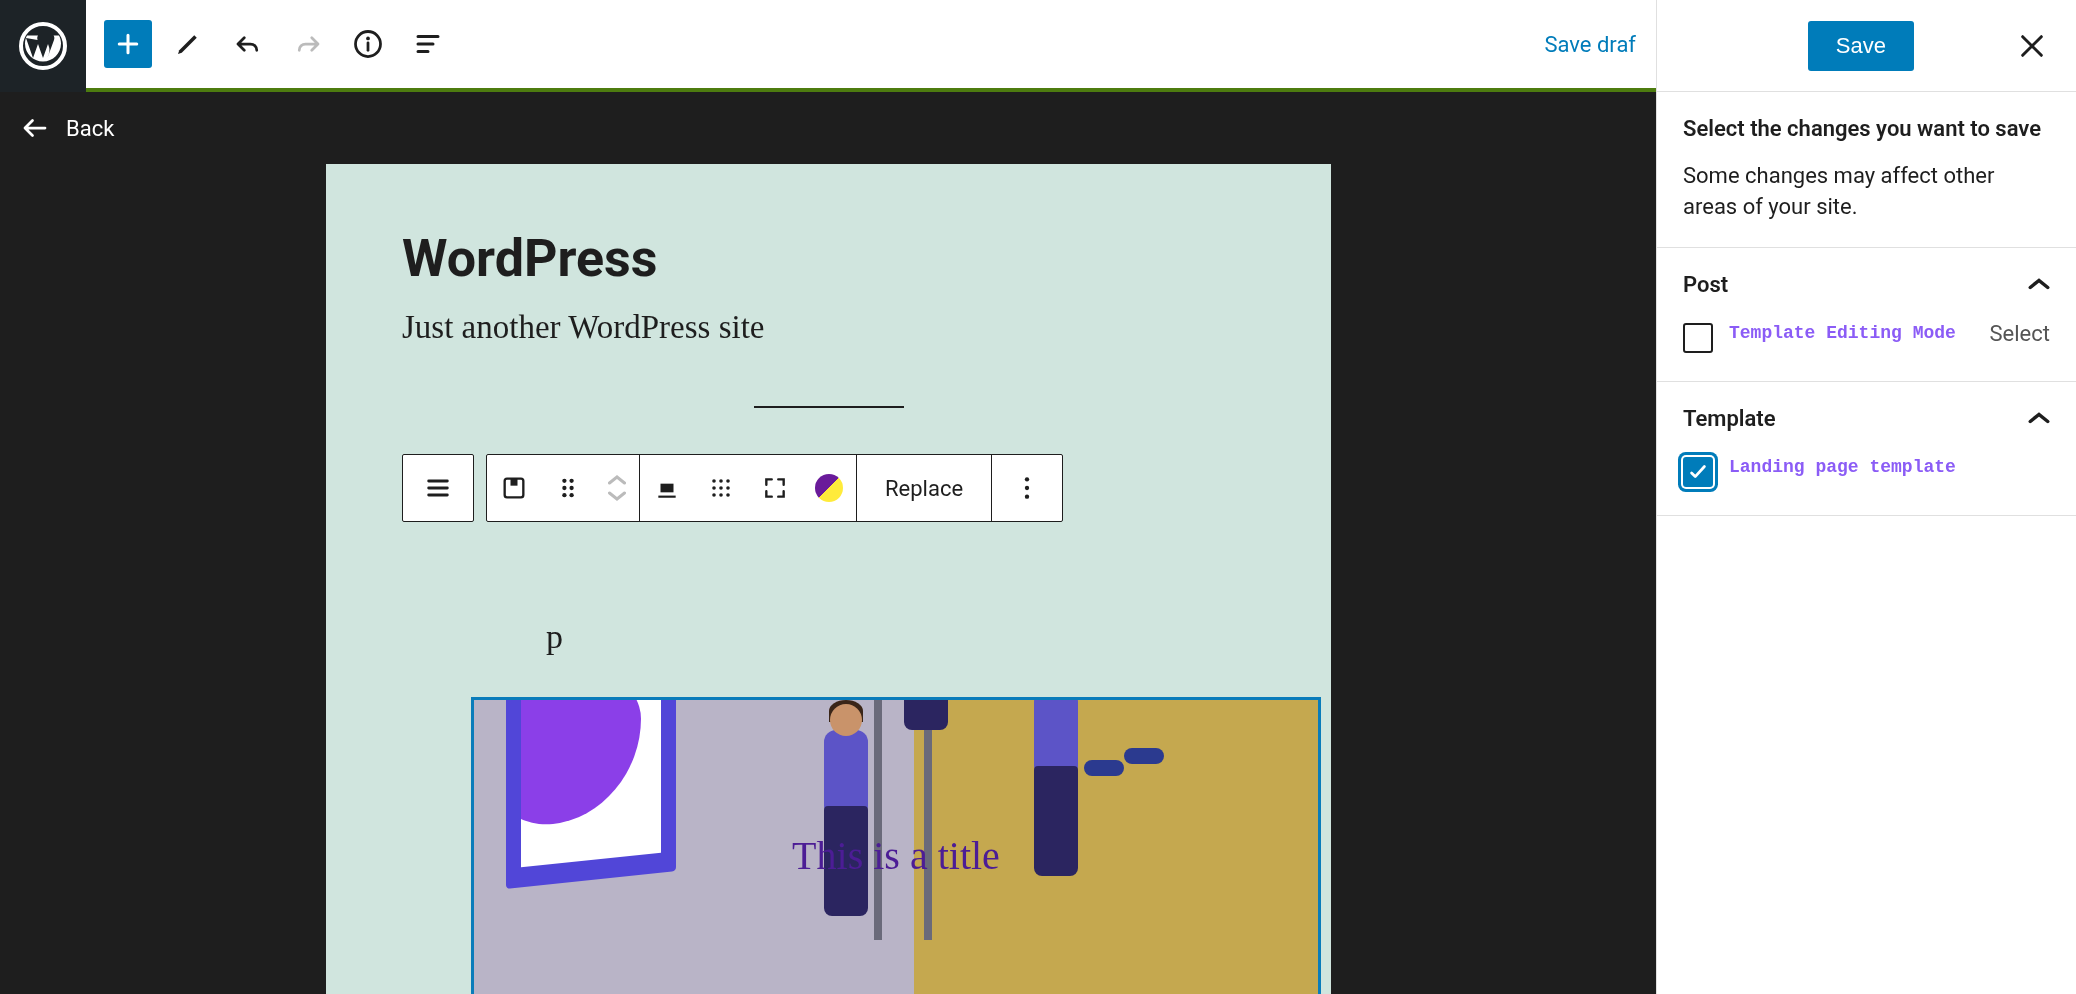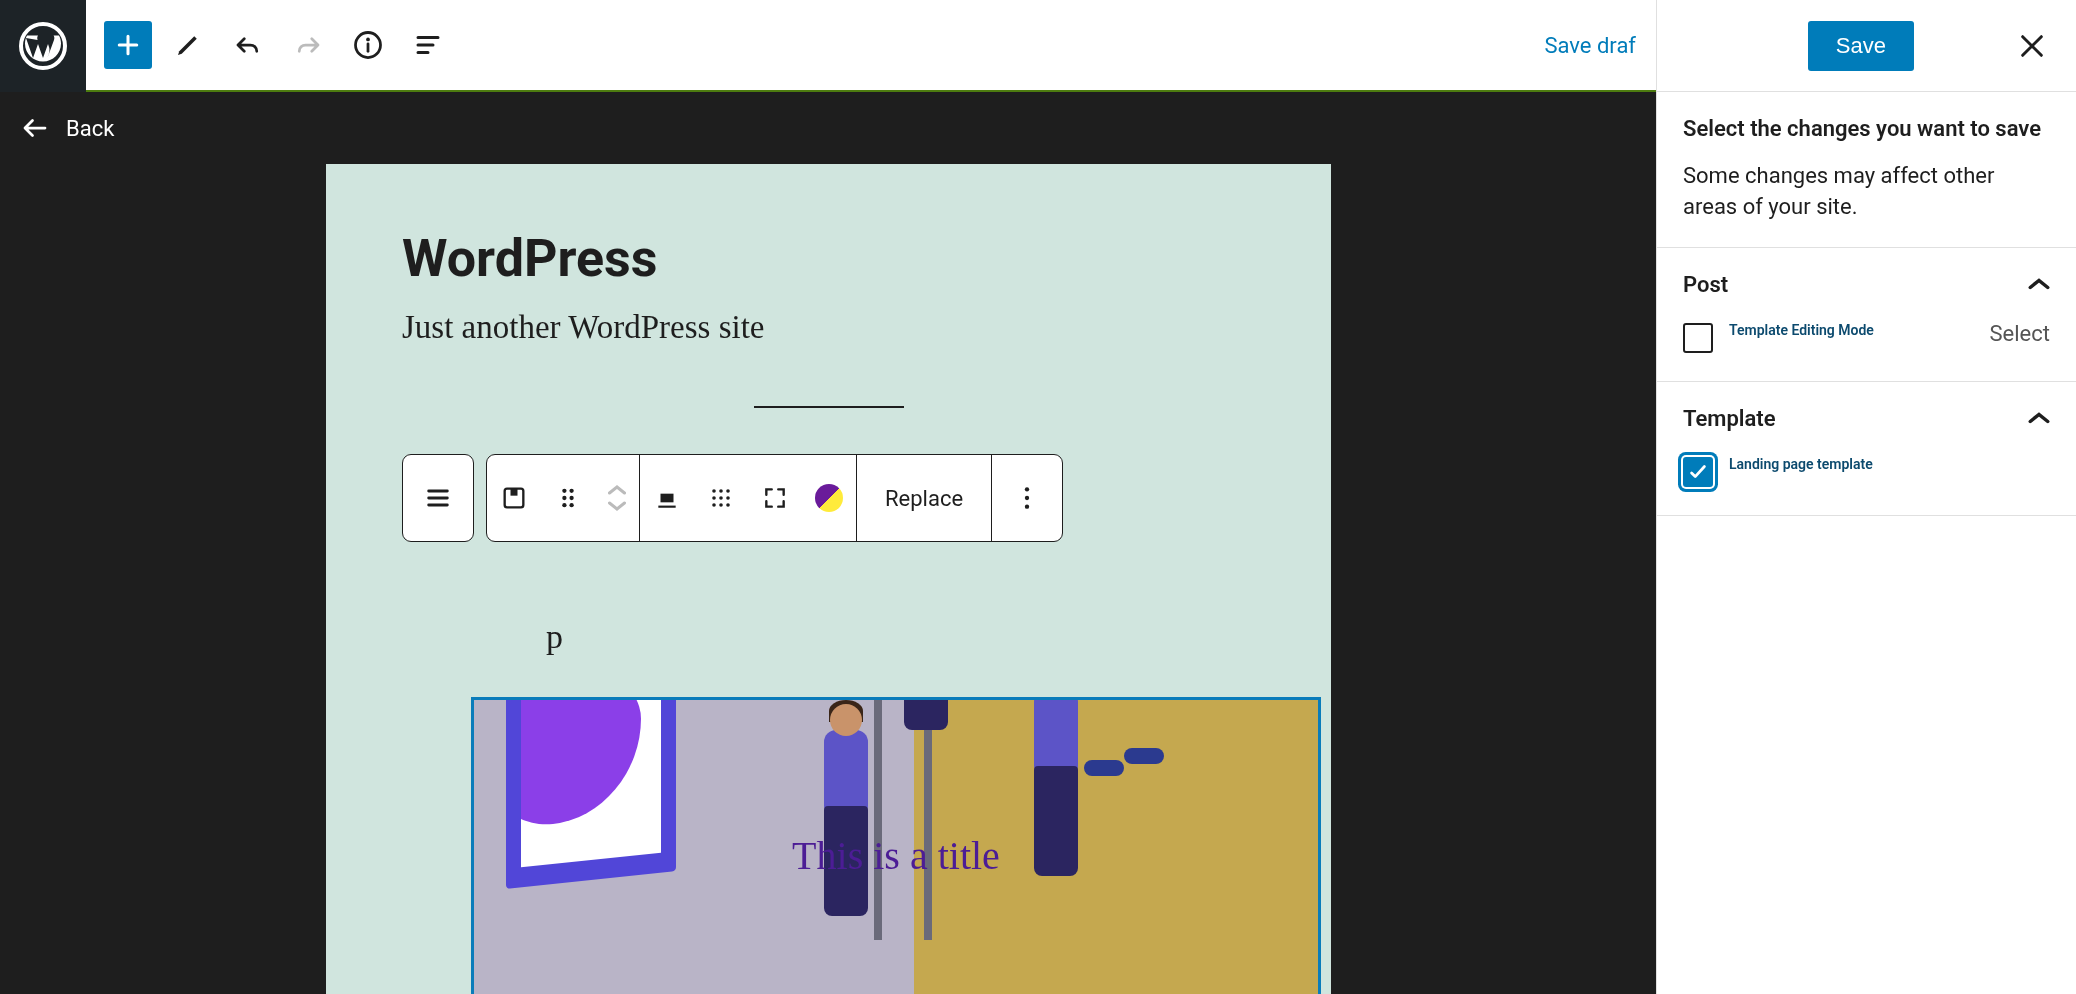--- a/index.html
+++ b/index.html
@@ -5,21 +5,21 @@
   * { box-sizing: border-box; margin: 0; padding: 0; }
   body { font-family: -apple-system, BlinkMacSystemFont, "Segoe UI", Roboto, sans-serif; background: #1e1e1e; overflow: hidden; }
   
   .app { width: 2076px; height: 994px; display: flex; position: relative; }
   
   
   .admin-bar { width: 86px; height: 92px; background: #1d2327; display: flex; align-items: center; justify-content: center; position: absolute; top: 0; left: 0; z-index: 30; }
   .wp-logo { width: 48px; height: 48px; }
   
   
-  .top-toolbar { position: absolute; top: 0; left: 0; right: 0; height: 92px; background: #fff; display: flex; align-items: center; padding-left: 104px; z-index: 20; border-bottom: 2px solid #4d7c0f; border-radius: 27px; }
+  .top-toolbar { position: absolute; top: 0; left: 0; right: 0; height: 92px; background: #fff; display: flex; align-items: center; padding-left: 104px; z-index: 20; border-bottom: 4px solid #4d7c0f; border-radius: 27px; }
   .toolbar-left { display: flex; align-items: center; gap: 12px; }
   .add-button { width: 48px; height: 48px; background: #007cba; display: flex; align-items: center; justify-content: center; border-radius: 3px; cursor: pointer; }
   .icon-btn { width: 48px; height: 48px; display: flex; align-items: center; justify-content: center; cursor: pointer; }
   .icon-btn svg { width: 30px; height: 30px; }
   .icon-btn.disabled svg { stroke: #bbb; fill: #bbb; }
   .toolbar-right { margin-left: auto; margin-right: 440px; display: flex; align-items: center; gap: 20px; }
   .save-draft-link { color: #007cba; font-size: 22px; font-weight: 400; cursor: pointer; }
   
   
   .back-bar { position: absolute; top: 92px; left: 0; right: 419px; height: 72px; background: #1e1e1e; display: flex; align-items: center; padding-left: 20px; z-index: 10; }
@@ -31,21 +31,21 @@
   .canvas { width: 1005px; background: #d0e5de; margin-top: 0; position: relative; overflow: hidden; }
   .canvas-inner { padding: 64px 76px 0 76px; }
   .site-title { font-size: 52px; font-weight: 700; color: #1e1e1e; margin-bottom: 20px; }
   .site-tagline { font-size: 33px; font-weight: 400; color: #1e1e1e; font-family: Georgia, serif; }
   .divider { width: 150px; height: 2px; background: #1e1e1e; margin: 60px auto 46px auto; }
   
   .p-frag { position: absolute; left: 220px; top: 454px; font-family: Georgia, serif; font-size: 34px; color: #1e1e1e; z-index: 2; }
   
   
   .block-toolbars { display: flex; gap: 12px; position: relative; margin-left: 0; }
-  .btgroup { display: flex; background: #fff; border: 1px solid #1e1e1e; border-radius: 9px; height: 88px; align-items: stretch; z-index: 5; }
+  .btgroup { display: flex; background: #fff; border: 1px solid #1e1e1e; border-radius: 2px; height: 68px; align-items: stretch; z-index: 5; }
   .bt-cell { width: 54px; display: flex; align-items: center; justify-content: center; cursor: pointer; }
   .bt-cell-wide { min-width: 108px; padding: 0 28px; display: flex; align-items: center; justify-content: center; font-size: 22px; color: #1e1e1e; cursor: pointer; }
   .bt-sep-dark { width: 1px; background: #1e1e1e; }
   .stacked { display: flex; flex-direction: column; gap: 4px; }
   
   .duotone { width: 28px; height: 28px; border-radius: 50%; background: linear-gradient(135deg, #6a1b9a 0 50%, #ffeb3b 50% 100%); }
   
   
   .cover-block { position: absolute; left: 145px; top: 533px; width: 850px; height: 540px; background: #c5a84f; border: 3px solid #0a7cba; overflow: hidden; }
   .cover-overlay-text { position: absolute; left: 50%; top: 132px; transform: translateX(-50%); font-family: Georgia, serif; font-size: 40px; color: #4c1d95; z-index: 8; white-space: nowrap; }
@@ -60,21 +60,21 @@
   .save-title { font-size: 22px; font-weight: 600; color: #1e1e1e; margin-bottom: 20px; }
   .save-desc { font-size: 22px; color: #1e1e1e; line-height: 1.4; }
   
   .section { border-top: 1px solid #e0e0e0; }
   .section-header { display: flex; align-items: center; justify-content: space-between; padding: 24px 26px; cursor: pointer; text-align: right; }
   .section-title { font-size: 22px; font-weight: 600; color: #1e1e1e; }
   .section-content { padding: 0 26px 28px 26px; display: flex; align-items: flex-start; justify-content: space-between; gap: 12px; }
   .check-row { display: flex; align-items: flex-start; gap: 16px; flex: 1; }
   .checkbox { width: 30px; height: 30px; border: 2px solid #1e1e1e; border-radius: 3px; flex-shrink: 0; display: flex; align-items: center; justify-content: center; cursor: pointer; margin-top: 2px; }
   .checkbox.checked-highlight { border: 3px solid #007cba; background: #007cba; box-shadow: 0 0 0 2px #fff, 0 0 0 5px #007cba; }
-  .check-label { font-size: 14px; font-weight: 600; color: #0c4a6e; line-height: 1.35; }
+  .check-label { font-size: 18px; font-weight: 600; color: #8b5cf6; line-height: 1.35; font-family: Liberation Mono, monospace; }
   .select-link { font-size: 22px; color: #555; cursor: pointer; white-space: nowrap; }
   
   
   .scene { position: absolute; inset: 0; }
   .wall { position: absolute; left: 0; top: 0; width: 440px; height: 100%; background: #b9b4c7; }
   .floor { position: absolute; left: 0; right: 0; top: 0; bottom: 0; background: #c5a84f; }
   .frame { position: absolute; left: 32px; top: -40px; width: 170px; height: 220px; background: #5146d8; border-radius: 4px; display: flex; align-items: center; justify-content: center; transform: skewY(-6deg); }
   .frame-inner { width: 140px; height: 180px; background: #fff; position: relative; overflow: hidden; }
   .blob { position: absolute; width: 160px; height: 160px; background: #8b3fe8; border-radius: 40% 60% 55% 45% / 50% 40% 60% 50%; left: -40px; top: -20px; }
   .person { position: absolute; }

